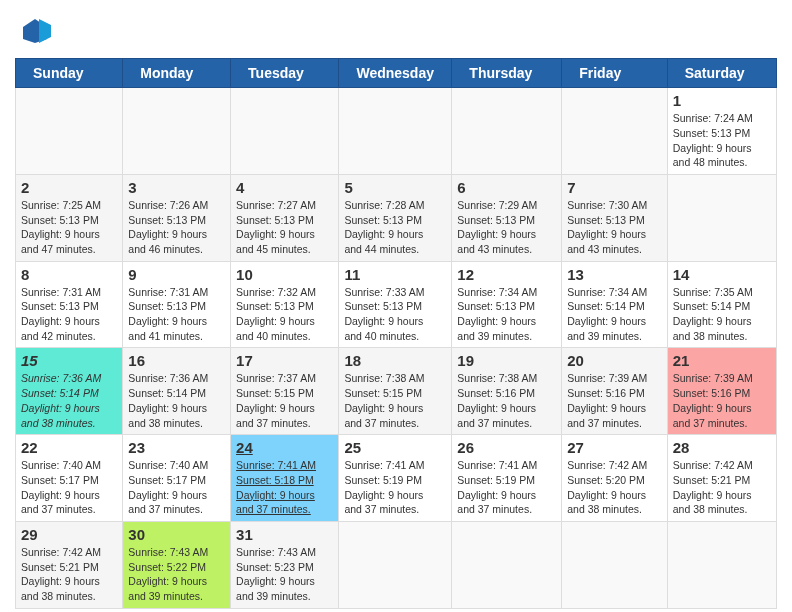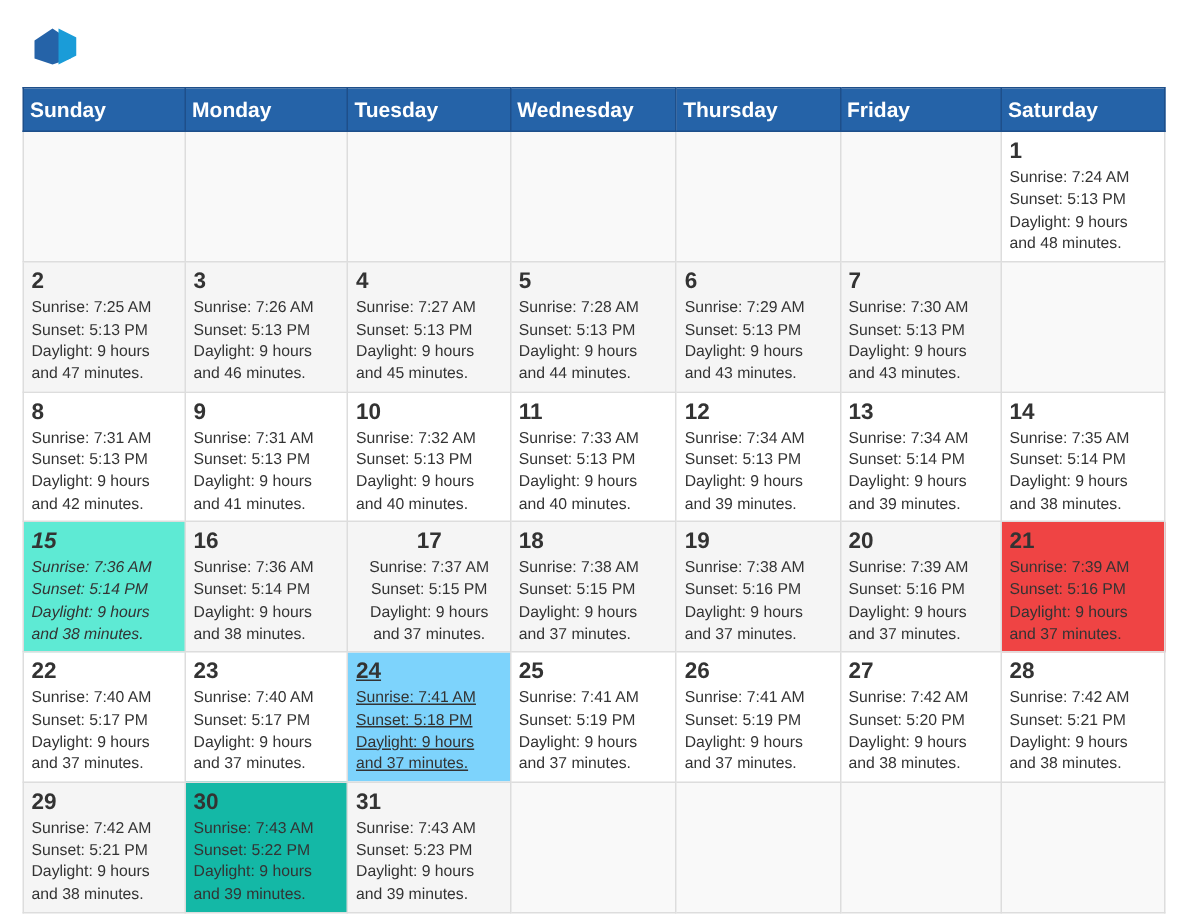--- a/index.html
+++ b/index.html
@@ -43,21 +43,21 @@
       font-size: 16px;
       color: #555;
     }
     .calendar {
       width: 100%;
       border-collapse: collapse;
     }
     .calendar th {
       background-color: #2563a8;
       color: white;
-      padding: 6px 4px;
+      padding: 6px 17px;
       font-size: 14px;
       font-weight: bold;
       text-align: left;
       border: 1px solid #1e4f8a;
     }
     .calendar td {
       vertical-align: top;
       padding: 4px 5px;
       font-size: 11px;
       color: #333;
@@ -191,37 +191,37 @@
       </tr>
       <tr>
         <td style="background: #5eead4; font-style: italic;">
           <span class="day-number">15</span>
           <div class="day-info">Sunrise: 7:36 AM<br>Sunset: 5:14 PM<br>Daylight: 9 hours<br>and 38 minutes.</div>
         </td>
         <td style="background: rgb(245, 245, 245); margin-top: 28px;">
           <span class="day-number">16</span>
           <div class="day-info">Sunrise: 7:36 AM<br>Sunset: 5:14 PM<br>Daylight: 9 hours<br>and 38 minutes.</div>
         </td>
-        <td style="background: rgb(245, 245, 245); text-align: center;">
+        <td style="background: rgb(245, 245, 245);">
           <span class="day-number">17</span>
           <div class="day-info">Sunrise: 7:37 AM<br>Sunset: 5:15 PM<br>Daylight: 9 hours<br>and 37 minutes.</div>
         </td>
         <td style="background: rgb(245, 245, 245);">
           <span class="day-number">18</span>
           <div class="day-info">Sunrise: 7:38 AM<br>Sunset: 5:15 PM<br>Daylight: 9 hours<br>and 37 minutes.</div>
         </td>
         <td style="background: rgb(245, 245, 245); margin-top: 32px;">
           <span class="day-number">19</span>
           <div class="day-info">Sunrise: 7:38 AM<br>Sunset: 5:16 PM<br>Daylight: 9 hours<br>and 37 minutes.</div>
         </td>
         <td style="background: rgb(245, 245, 245);">
           <span class="day-number">20</span>
           <div class="day-info">Sunrise: 7:39 AM<br>Sunset: 5:16 PM<br>Daylight: 9 hours<br>and 37 minutes.</div>
         </td>
-        <td style="background: #ef4444; margin-top: 16px;">
+        <td style="background: #fca5a5; margin-top: 16px;">
           <span class="day-number">21</span>
           <div class="day-info">Sunrise: 7:39 AM<br>Sunset: 5:16 PM<br>Daylight: 9 hours<br>and 37 minutes.</div>
         </td>
       </tr>
       <tr>
         <td style="background: rgb(255, 255, 255);">
           <span class="day-number">22</span>
           <div class="day-info">Sunrise: 7:40 AM<br>Sunset: 5:17 PM<br>Daylight: 9 hours<br>and 37 minutes.</div>
         </td>
         <td style="background: rgb(255, 255, 255);">
@@ -247,21 +247,21 @@
         <td style="background: rgb(255, 255, 255);">
           <span class="day-number">28</span>
           <div class="day-info">Sunrise: 7:42 AM<br>Sunset: 5:21 PM<br>Daylight: 9 hours<br>and 38 minutes.</div>
         </td>
       </tr>
       <tr>
         <td style="background: rgb(245, 245, 245);">
           <span class="day-number">29</span>
           <div class="day-info">Sunrise: 7:42 AM<br>Sunset: 5:21 PM<br>Daylight: 9 hours<br>and 38 minutes.</div>
         </td>
-        <td style="background: #14b8a6;">
+        <td style="background: #bef264;">
           <span class="day-number">30</span>
           <div class="day-info">Sunrise: 7:43 AM<br>Sunset: 5:22 PM<br>Daylight: 9 hours<br>and 39 minutes.</div>
         </td>
         <td style="background: rgb(245, 245, 245);">
           <span class="day-number">31</span>
           <div class="day-info">Sunrise: 7:43 AM<br>Sunset: 5:23 PM<br>Daylight: 9 hours<br>and 39 minutes.</div>
         </td>
         <td class="empty-cell"></td>
         <td class="empty-cell"></td>
         <td class="empty-cell"></td>

